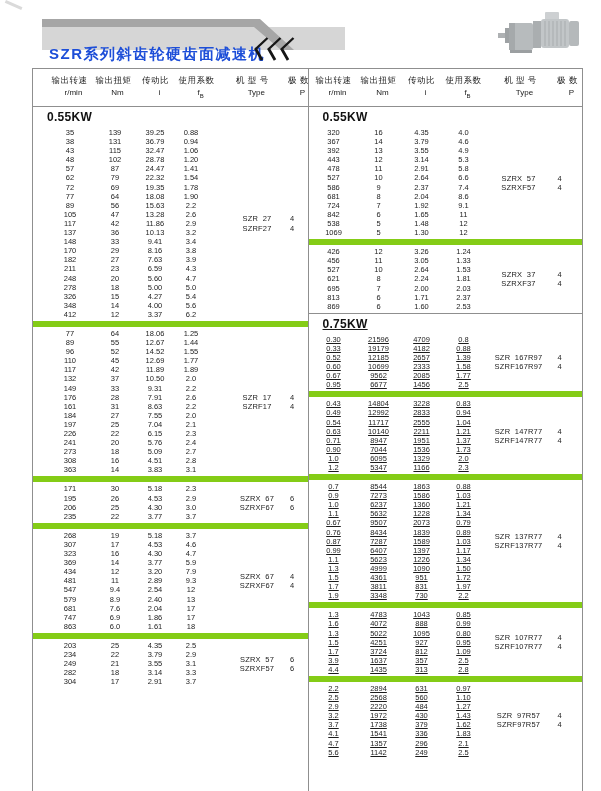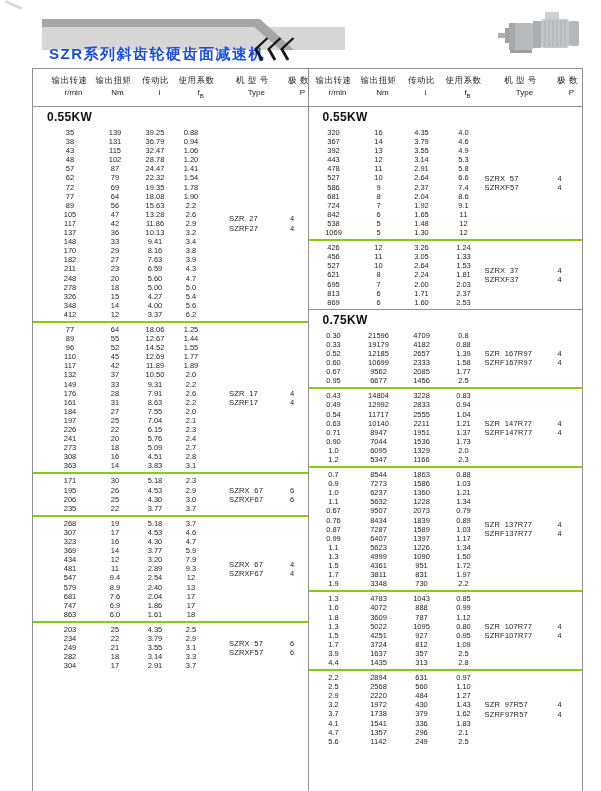--- a/index.html
+++ b/index.html
@@ -27,35 +27,35 @@
   .thead-half{width:50%;display:flex;box-sizing:border-box;padding-top:5px;}
   .thead-half.hl{padding-left:12px;}
   .hc{display:flex;flex-direction:column;align-items:center;justify-content:flex-start;}
   .hc .cn{font-size:8.5px;line-height:13px;letter-spacing:0.5px;white-space:nowrap;color:#222;}
   .hc .un{font-size:8px;line-height:12px;color:#222;margin-left:8px;}
   .w1{width:50px}.w2{width:40px}.w3{width:46px}.w4{width:38px}.w5{width:76px}.w6{width:18px}
   sub.fsub{font-size:6px;}
   .tbody{flex:1;display:flex;min-height:0;}
   .half{width:50%;position:relative;display:flex;flex-direction:column;box-sizing:border-box;overflow:hidden;}
   .half-right{border-left:1px solid #8f8f8f;}
-  .section + .section{border-top:1px solid #8f8f8f;}
+  .section + .section{border-top:1px solid #8f8f8f;text-decoration:underline;}
   .power{height:19px;line-height:20px;font-size:12px;font-weight:bold;letter-spacing:0.3px;
     padding-left:14px;color:#111;}
   .block{position:relative;padding:2px 0;}
-  .block + .block{border-top:2px solid #84cc16;}
+  .block + .block{border-top:6px solid #84cc16;}
   .row{display:flex;height:9.1px;line-height:9.1px;font-size:7.5px;color:#1c1c1c;}
   .half-left .row{padding-left:12px;}
   .c{text-align:center;flex:none;}
   .c1{width:50px}.c2{width:40px}.c3{width:46px}.c4{width:38px}
   .half-left .c3{width:40px}.half-left .c4{width:32px}
   .model{position:absolute;top:50%;transform:translateY(-50%);}
   .half-left .model{left:196px;width:70px;}
   .half-right .model{left:176px;width:82px;}
   .mline{display:flex;height:9.1px;line-height:9.1px;font-size:7.5px;color:#1c1c1c;}
-  .mtype{flex:1;white-space:pre;letter-spacing:0.2px;}
+  .mtype{flex:1;text-align:center;white-space:pre;letter-spacing:0.2px;}
   .mpole{width:14px;text-align:center;}
 </style>
 </head>
 <body>
 
 <div class="corner-mark"></div>
 <div class="titlebar-light"></div>
 <div class="titlebar-dark"></div>
 <div class="page-title">SZR系列斜齿轮硬齿面减速机</div>
 
@@ -903,26 +903,20 @@
               <span class="c c3">1043</span>
               <span class="c c4">0.85</span>
             </div>
             <div class="row">
               <span class="c c1">1.6</span>
               <span class="c c2">4072</span>
               <span class="c c3">888</span>
               <span class="c c4">0.99</span>
             </div>
             <div class="row">
-              <span class="c c1">1.8</span>
-              <span class="c c2">3609</span>
-              <span class="c c3">787</span>
-              <span class="c c4">1.12</span>
-            </div>
-            <div class="row">
               <span class="c c1">1.3</span>
               <span class="c c2">5022</span>
               <span class="c c3">1095</span>
               <span class="c c4">0.80</span>
             </div>
             <div class="row">
               <span class="c c1">1.5</span>
               <span class="c c2">4251</span>
               <span class="c c3">927</span>
               <span class="c c4">0.95</span>

